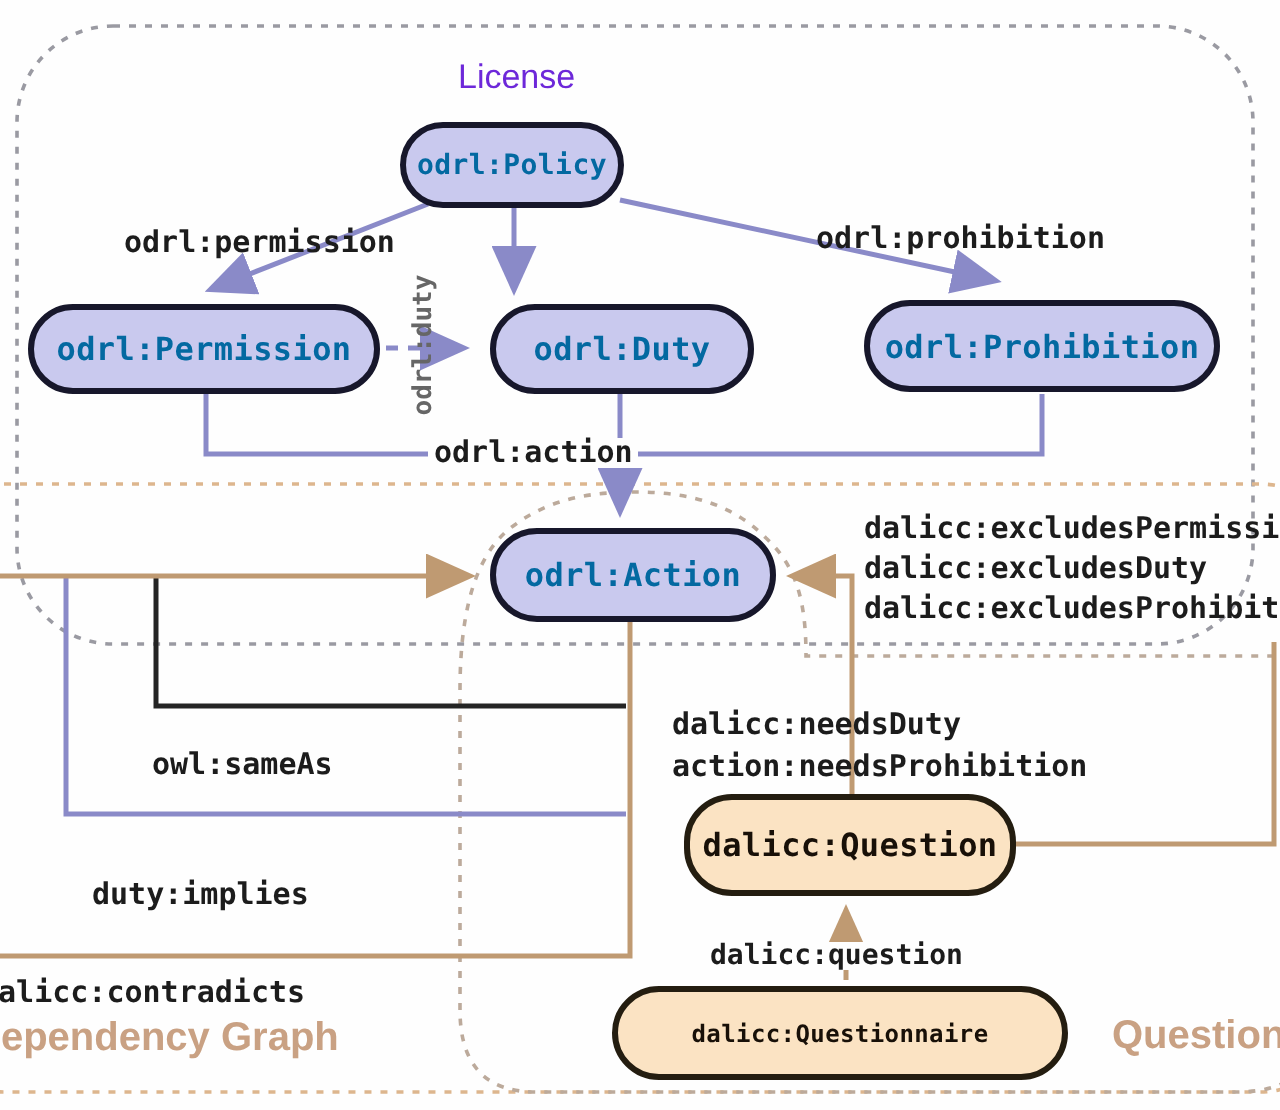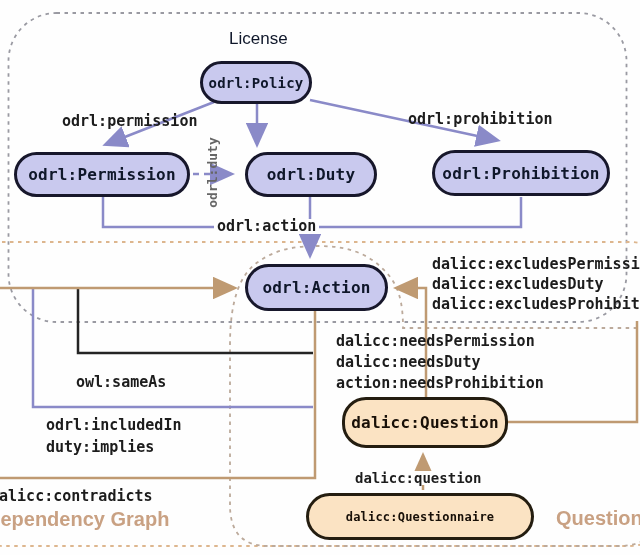--- a/index.html
+++ b/index.html
@@ -5,40 +5,40 @@
   html,body{margin:0;padding:0;background:#fff;}
   #stage{
     position:relative;width:640px;height:555px;overflow:hidden;
     background:#fefefe;font-family:"DejaVu Sans Mono","Liberation Mono",monospace;
   }
   #edge-layer{position:absolute;left:0;top:0;width:640px;height:555px;}
   .node{
     position:absolute;box-sizing:border-box;
     border:3px solid #17172b;border-radius:24px;
     display:flex;align-items:center;justify-content:center;
-    font-weight:bold;color:#0f172a;white-space:nowrap;
+    font-weight:bold;color:#0369a1;white-space:nowrap;
     letter-spacing:0.2px;
   }
   .node.odrl{background:#c9c9ee;}
   .node.dalicc{background:#fbe3c3;border-color:#241d10;color:#181008;}
   .elabel{
     position:absolute;font-weight:bold;color:#1c1c1c;white-space:nowrap;
     font-size:15px;line-height:15px;letter-spacing:0px;
   }
   .elabel.small{font-size:14px;line-height:14px;}
   .elabel.onLine{background:#fefefe;padding:0 3px;}
   .elabel.rot{
     width:86px;text-align:center;transform:rotate(-90deg);
     color:#666;font-size:13px;
   }
   .rlabel{
     position:absolute;font-family:"Liberation Sans","DejaVu Sans",sans-serif;
     white-space:nowrap;
   }
-  .rlabel.license{color:#0f172a;font-size:17px;}
+  .rlabel.license{color:#6d28d9;font-size:17px;}
   .rlabel.tan{color:#c9a183;font-size:20px;font-weight:bold;}
 </style>
 </head>
 <body>
 
 <div id="stage">
 
   <svg id="edge-layer" viewBox="0 0 640 555" xmlns="http://www.w3.org/2000/svg">
     <defs>
       <marker id="ap" markerWidth="10" markerHeight="9" refX="8" refY="4.5" orient="auto">
@@ -82,24 +82,22 @@
   <div class="node odrl" style="left:432px;top:150px;width:178px;height:46px;font-size:16px;">odrl:Prohibition</div>
   <div class="node odrl" style="left:245px;top:264px;width:143px;height:47px;font-size:16px;">odrl:Action</div>
   <div class="node dalicc" style="left:342px;top:397px;width:166px;height:51px;font-size:16px;">dalicc:Question</div>
   <div class="node dalicc" style="left:306px;top:493px;width:228px;height:47px;font-size:12px;">dalicc:Questionnaire</div>
 
   <div class="elabel" style="left:62px;top:114px;">odrl:permission</div>
   <div class="elabel" style="left:408px;top:112px;">odrl:prohibition</div>
   <div class="elabel rot" style="left:169px;top:165px;">odrl:duty</div>
   <div class="elabel onLine" style="left:214px;top:219px;">odrl:action</div>
   <div class="elabel" style="left:76px;top:360px;margin-top:15px;">owl:sameAs</div>
-  <div class="elabel" style="left:46px;top:418px;">odrl:includedIn</div>
   <div class="elabel" style="left:46px;top:440px;">duty:implies</div>
   <div class="elabel" style="left:-10px;top:489px;">dalicc:contradicts</div>
   <div class="elabel" style="left:432px;top:257px;">dalicc:excludesPermission</div>
   <div class="elabel" style="left:432px;top:277px;">dalicc:excludesDuty</div>
   <div class="elabel" style="left:432px;top:297px;">dalicc:excludesProhibition</div>
-  <div class="elabel" style="left:336px;top:334px;">dalicc:needsPermission</div>
   <div class="elabel" style="left:336px;top:355px;">dalicc:needsDuty</div>
   <div class="elabel" style="left:336px;top:376px;">action:needsProhibition</div>
   <div class="elabel small onLine" style="left:352px;top:471px;">dalicc:question</div>
 
 </div>
 
 </body></html>

